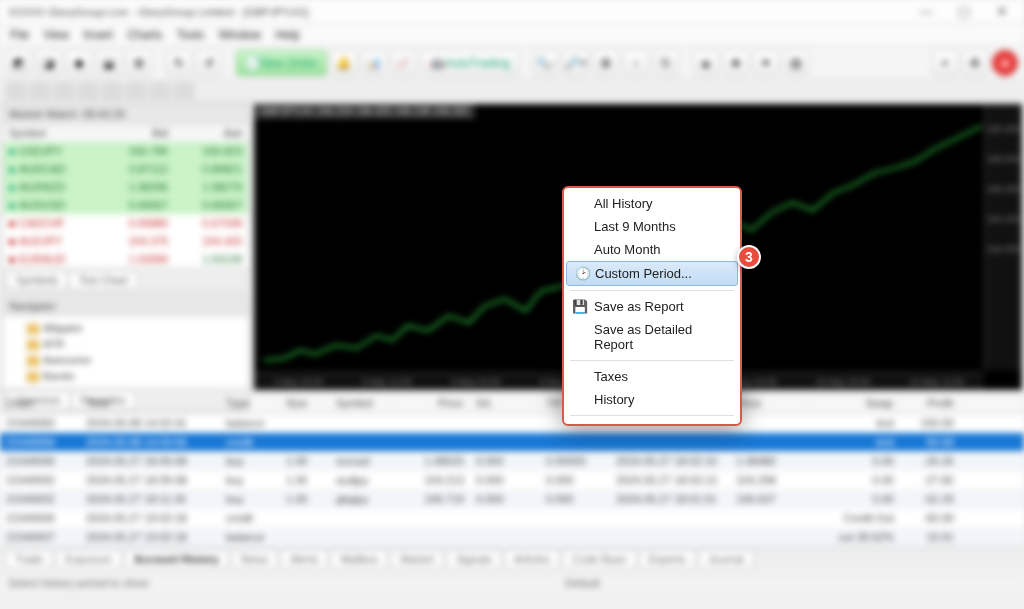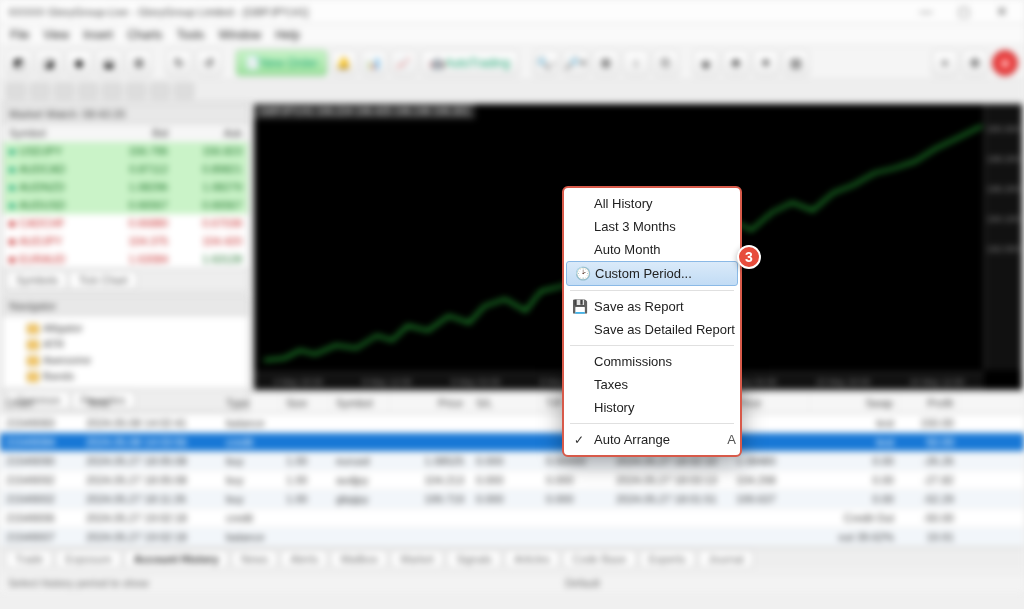--- a/index.html
+++ b/index.html
@@ -128,21 +128,21 @@
     border-radius: 6px;
     box-shadow: 0 6px 24px rgba(0,0,0,0.35);
     z-index: 100;
     padding: 4px 0;
     font-size: 13px;
     color: #222;
   }
   .context-menu .mitem {
     display: flex;
     align-items: center;
-    padding: 4px 4px 4px 30px;
+    padding: 4px 10px 4px 30px;
     position: relative;
     cursor: default;
   }
   .context-menu .mitem.highlight {
     background: linear-gradient(#daeaf9,#c2dcf5);
     border: 1px solid #8ab9e6;
     margin: 0 2px;
     border-radius: 3px;
     padding-left: 28px;
   }
@@ -467,46 +467,39 @@
     <span class="center">Default</span>
     <span></span>
   </div>
 </div>
 
 <div class="context-menu" id="ctx">
     <div class="mitem">
       <span>All History</span>
     </div>
     <div class="mitem">
-      <span>Last 3 Months</span>
+      <span>Last 9 Months</span>
     </div>
     <div class="mitem">
       <span>Auto Month</span>
     </div>
     <div class="mitem highlight">
       <span class="icon-slot">🕑</span>
       <span>Custom Period...</span>
     </div>
     <div class="sep"></div>
     <div class="mitem">
       <span class="icon-slot">💾</span>
       <span>Save as Report</span>
     </div>
     <div class="mitem">
       <span>Save as Detailed Report</span>
     </div>
     <div class="sep"></div>
     <div class="mitem">
-      <span>Commissions</span>
-    </div>
-    <div class="mitem">
       <span>Taxes</span>
     </div>
     <div class="mitem">
       <span>History</span>
     </div>
     <div class="sep"></div>
-    <div class="mitem check">
-      <span>Auto Arrange</span>
-      <span class="shortcut">A</span>
-    </div>
   </div>
 <div class="badge-3">3</div>
 
 </body></html>

